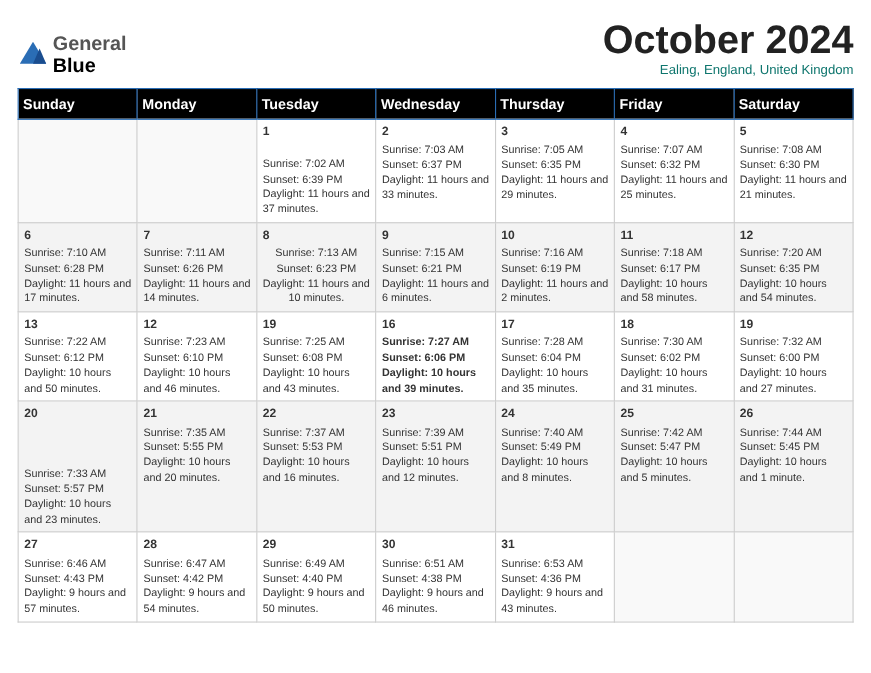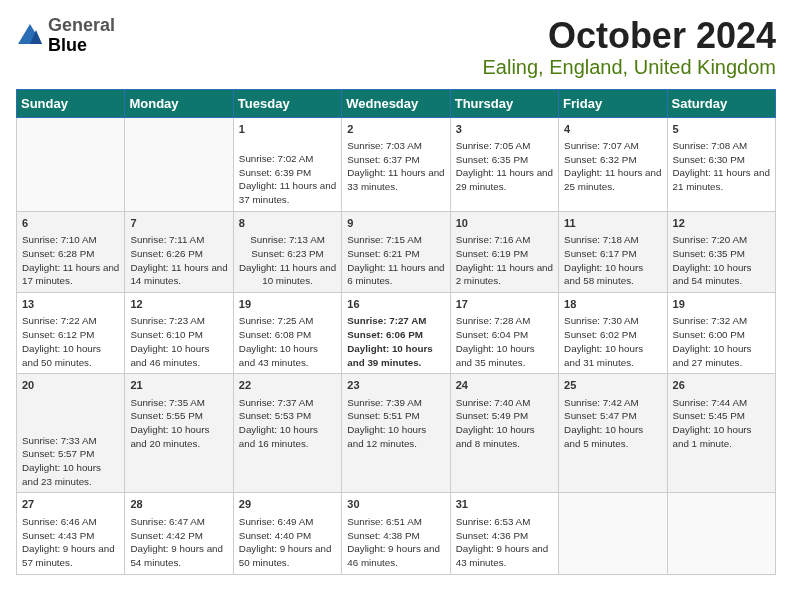--- a/index.html
+++ b/index.html
@@ -6,21 +6,21 @@
     body {
       font-family: Arial, sans-serif;
       background: #fff;
       width: 792px;
       min-height: 612px;
       padding: 16px;
     }
     .header {
       display: flex;
       justify-content: space-between;
-      align-items: flex-start;
+      align-items: flex-end;
       margin-bottom: 10px;
     }
     .logo {
       display: flex;
       align-items: center;
       gap: 4px;
     }
     .logo-text {
       font-size: 18px;
       font-weight: bold;
@@ -35,30 +35,30 @@
     .title-block {
       text-align: right;
     }
     .month-title {
       font-size: 36px;
       font-weight: bold;
       color: #222;
       line-height: 1.1;
     }
     .location {
-      font-size: 20px;
-      color: #4d7c0f;
+      font-size: 12px;
+      color: #0f766e;
     }
     table {
       width: 100%;
       border-collapse: collapse;
       font-size: 10.5px;
     }
     thead tr th {
-      background-color: #0f766e;
+      background-color: #000000;
       color: #fff;
       padding: 6px 4px;
       text-align: left;
       font-size: 13px;
       font-weight: bold;
       border: 1px solid #2a6db5;
     }
     tbody tr td {
       border: 1px solid #ccc;
       vertical-align: top;

